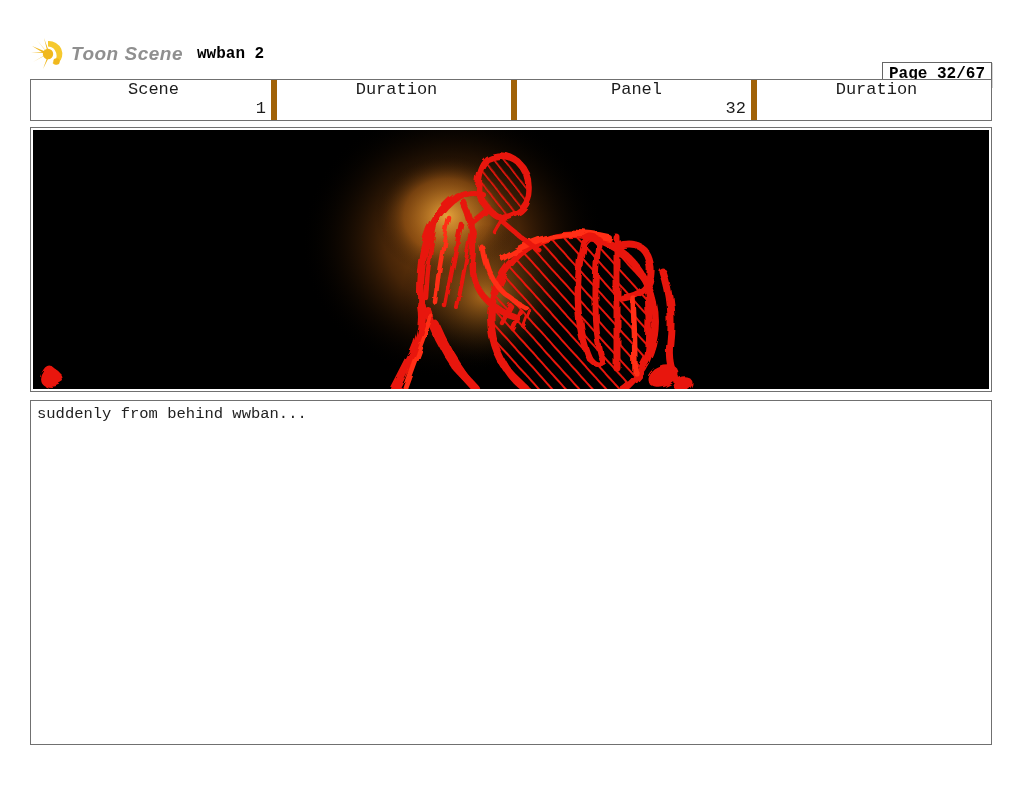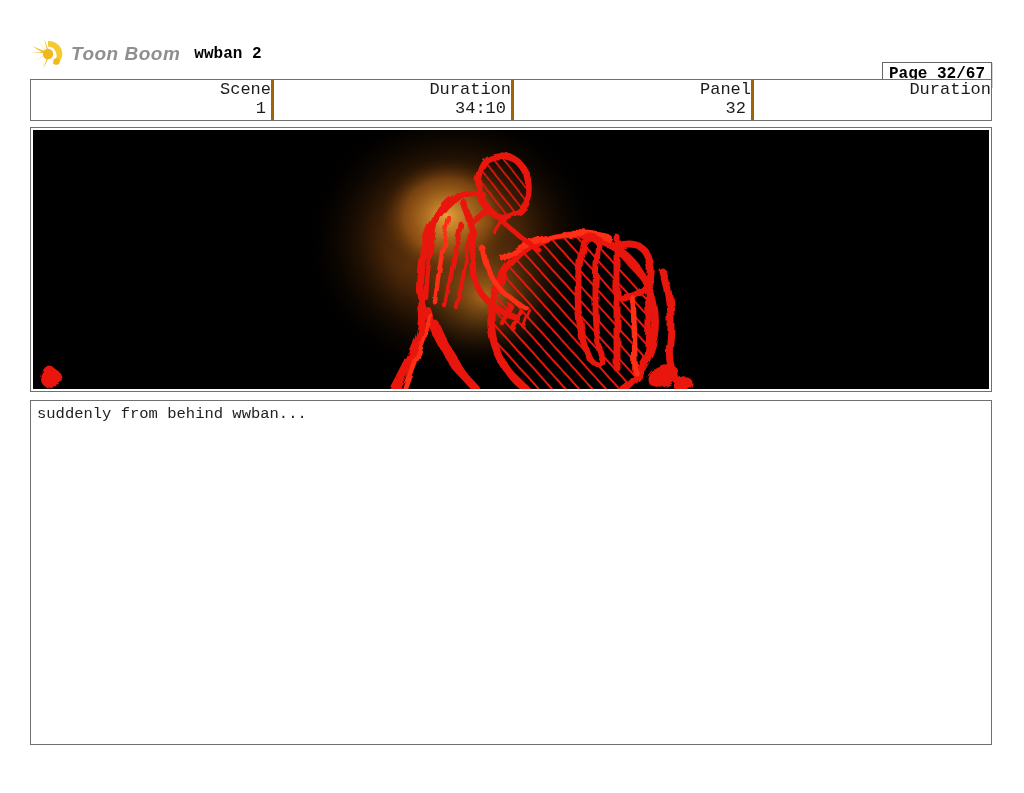--- a/index.html
+++ b/index.html
@@ -33,25 +33,25 @@
     margin-top:40px;
   }
   
   .info-table {
     position:absolute; left:30px; top:79px; width:962px; height:42px;
     display:grid; grid-template-columns:repeat(4,1fr);
     border:1px solid #707070; background:#fff;
   }
   .info-cell {
     display:flex; flex-direction:column; justify-content:space-between;
-    border-left:3px solid #a16207;
+    border-left:6px solid #a16207;
     font-size:17px; line-height:18px; overflow:hidden;
   }
   .info-cell:first-child { border-left:none; }
-  .info-cell .lbl { padding:1px 0 0 5px; text-align:right; }
+  .info-cell .lbl { padding:1px 0 0 5px; text-align:center; }
   .info-cell .val { padding:0 5px 2px 0; text-align:right; }
   
   .panel-box {
     position:absolute; left:30px; top:127px; width:962px; height:265px;
     border:1px solid #707070; background:#fff; padding:2px;
   }
   .panel-img { position:relative; width:100%; height:100%; background:#000; overflow:hidden; }
   .panel-img svg { display:block; width:100%; height:100%; }
   
   .notes-box {
@@ -73,33 +73,32 @@
         <polygon points="14,17 2,24 13,18"></polygon>
         <polygon points="15,13 6,2 13,11"></polygon>
         <polygon points="15,19 5,29 13,21"></polygon>
         <polygon points="16,12 13,0 17,11"></polygon>
         <polygon points="16,20 12,31 17,21"></polygon>
         <circle cx="17" cy="16" r="5.2"></circle>
       </g>
       <path d="M 17 3 A 13.5 13 0 0 1 27 25.5 A 4 4 0 0 1 21.5 25 A 9 9 0 0 0 17 8.5 Z" fill="#f6c92e"></path>
       <circle cx="25.5" cy="23.5" r="3.2" fill="#f0b81e"></circle>
     </svg>
-    <span class="brand-text">Toon Boom</span>
+    <span class="brand-text">Toon Scene</span>
     <span class="project-title">wwban 2</span>
     <span class="page-badge">Page 32/67</span>
   </div>
 
   <div class="info-table">
     <div class="info-cell">
       <span class="lbl">Scene</span>
       <span class="val">1</span>
     </div>
     <div class="info-cell">
       <span class="lbl">Duration</span>
-      <span class="val">34:10</span>
     </div>
     <div class="info-cell">
       <span class="lbl">Panel</span>
       <span class="val">32</span>
     </div>
     <div class="info-cell">
       <span class="lbl">Duration</span>
     </div>
   </div>
 

